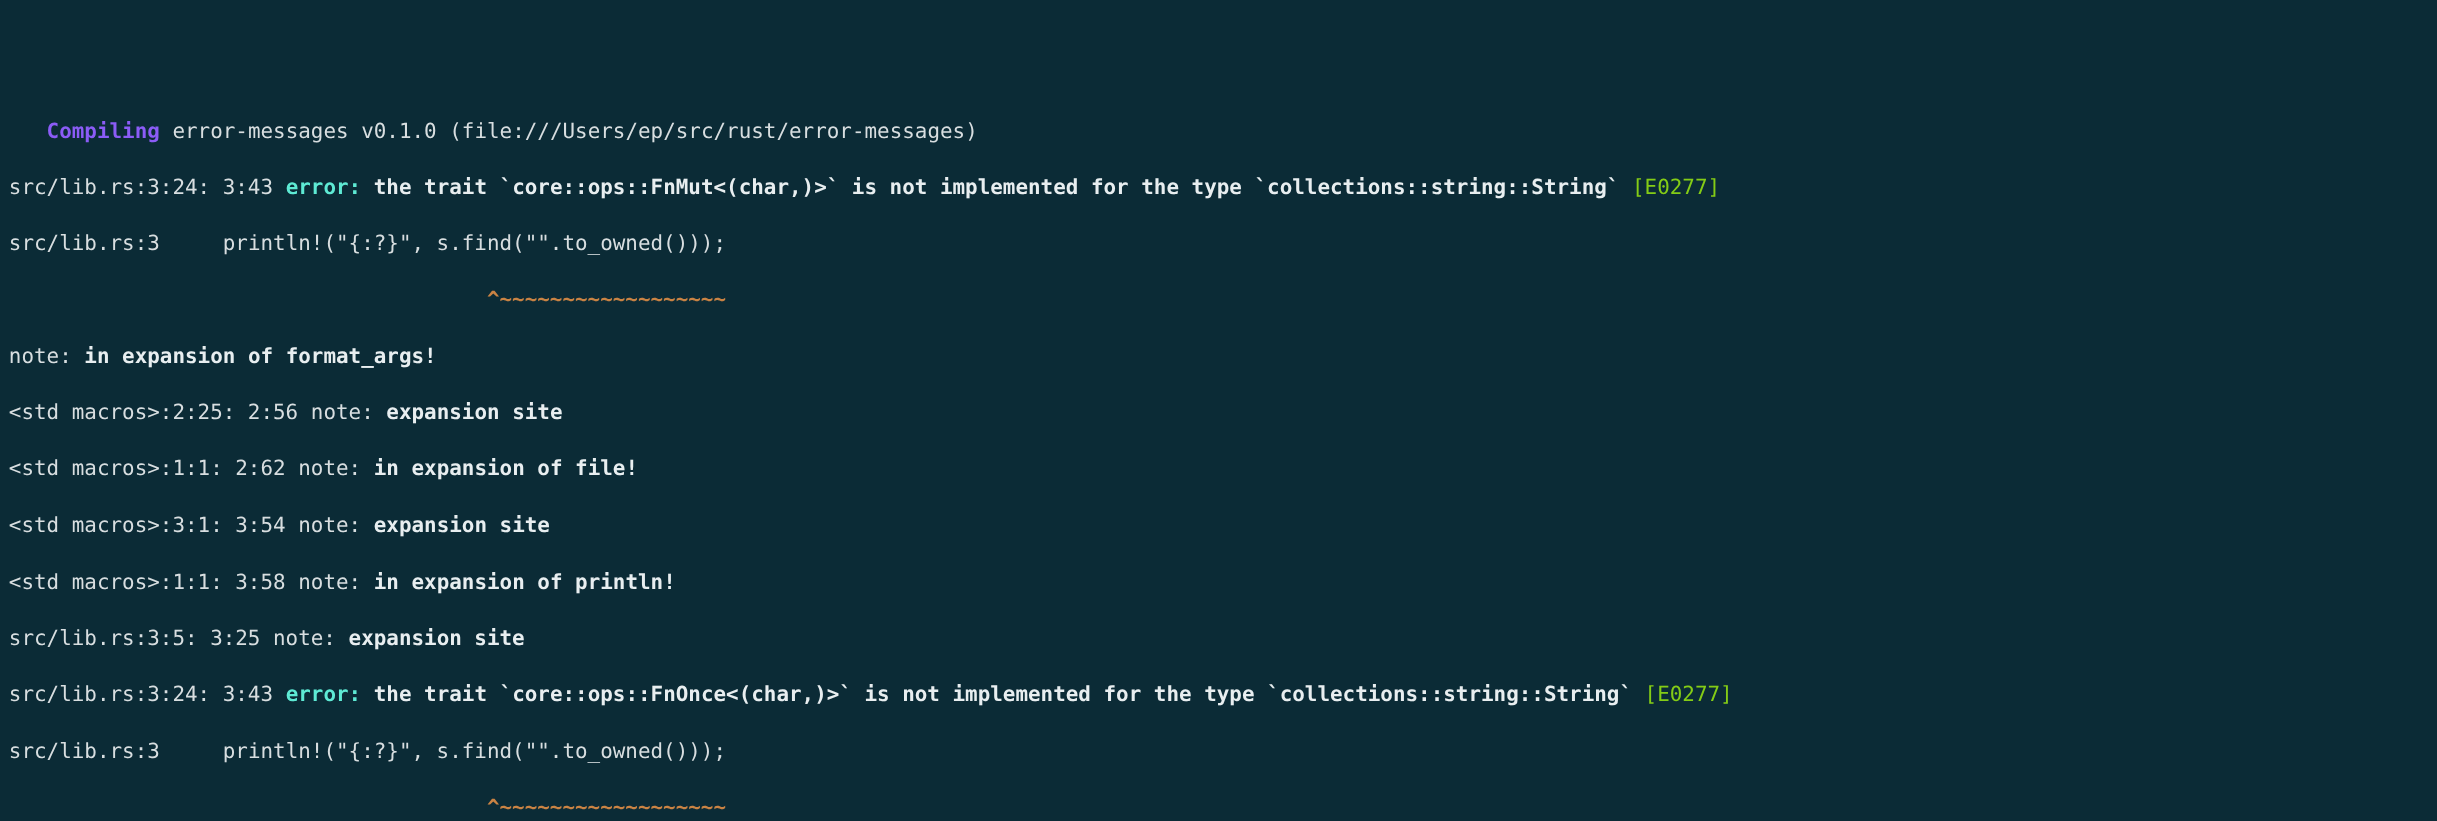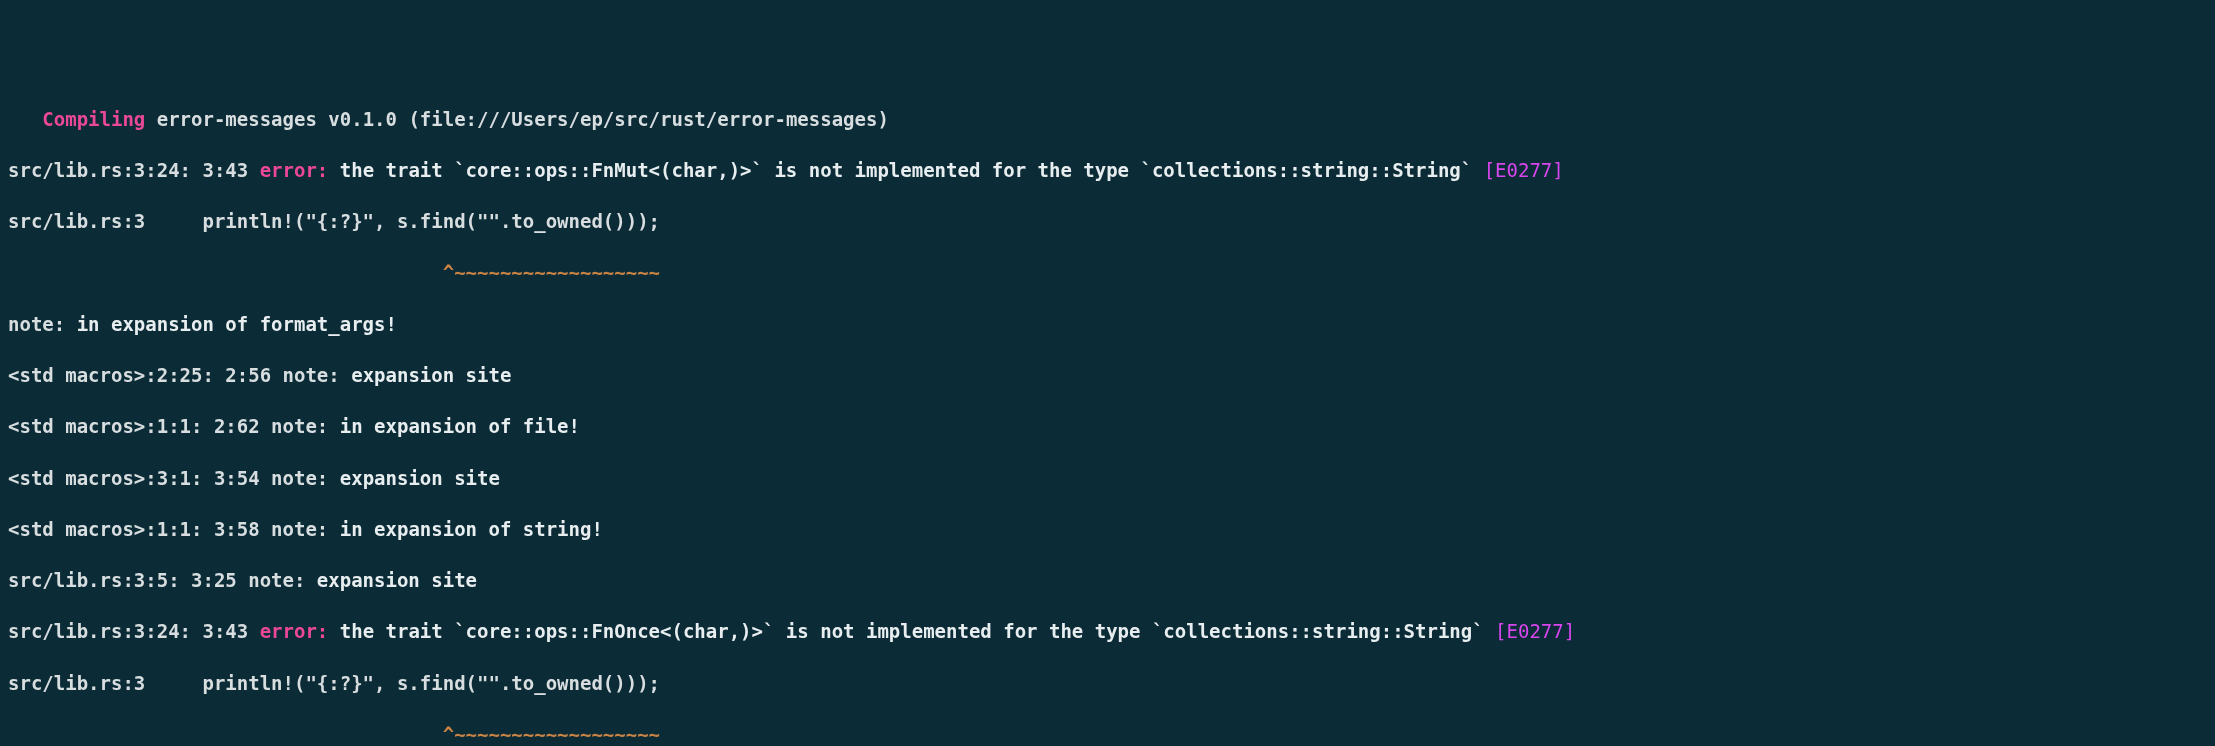--- a/index.html
+++ b/index.html
@@ -7,42 +7,42 @@
       background: #0b2b36;
       font-family: 'Menlo', 'Monaco', 'Consolas', monospace;
       font-size: 19px;
       line-height: 1.35;
       color: #b8c4c8;
       padding: 4px 8px;
       white-space: pre;
       overflow-x: auto;
     }
     .dim { color: #5a6e74; }
-    .bold-dim { color: #ec4899; font-weight: bold; }
-    .white { color: #d8dee0; font-weight: bold; }
+    .bold-dim { color: #8b5cf6; font-weight: bold; }
+    .white { color: #d8dee0; }
     .bold-white { color: #e8eef0; font-weight: bold; margin-top: 40px; }
-    .error-bold { color: #ec4899; font-weight: bold; }
+    .error-bold { color: #5eead4; font-weight: bold; }
     .orange-bold { color: #c98344; font-weight: bold; }
-    .code-link { color: #d946ef; }
+    .code-link { color: #84cc16; }
     .line { display: block; }
   </style>
 </head>
 <body>
 
 
 
 <span class="line"><span class="dim">   </span><span class="bold-dim">Compiling</span><span class="white"> </span><span class="white">error-messages v0.1.0 (file:///Users/ep/src/rust/error-messages)</span></span>
 <span class="line"><span class="white">src/lib.rs:3:24: 3:43 </span><span class="error-bold">error: </span><span class="bold-white">the trait `core::ops::FnMut&lt;(char,)&gt;` is not implemented for the type `collections::string::String` </span><span class="code-link">[E0277]</span></span>
 <span class="line"><span class="white">src/lib.rs:3     </span><span class="white">println!("{:?}", s.find("".to_owned()));</span></span>
 <span class="line"><span>                                      </span><span class="orange-bold">^~~~~~~~~~~~~~~~~~~</span></span>
 <span class="line"><span class="white">note: </span><span class="bold-white">in expansion of format_args!</span></span>
 <span class="line"><span class="white">&lt;std macros&gt;:2:25: 2:56 </span><span class="white">note: </span><span class="bold-white">expansion site</span></span>
 <span class="line"><span class="white">&lt;std macros&gt;:1:1: 2:62 </span><span class="white">note: </span><span class="bold-white">in expansion of file!</span></span>
 <span class="line"><span class="white">&lt;std macros&gt;:3:1: 3:54 </span><span class="white">note: </span><span class="bold-white">expansion site</span></span>
-<span class="line"><span class="white">&lt;std macros&gt;:1:1: 3:58 </span><span class="white">note: </span><span class="bold-white">in expansion of string!</span></span>
+<span class="line"><span class="white">&lt;std macros&gt;:1:1: 3:58 </span><span class="white">note: </span><span class="bold-white">in expansion of println!</span></span>
 <span class="line"><span class="white">src/lib.rs:3:5: 3:25 </span><span class="white">note: </span><span class="bold-white">expansion site</span></span>
 <span class="line"><span class="white">src/lib.rs:3:24: 3:43 </span><span class="error-bold">error: </span><span class="bold-white">the trait `core::ops::FnOnce&lt;(char,)&gt;` is not implemented for the type `collections::string::String` </span><span class="code-link">[E0277]</span></span>
 <span class="line"><span class="white">src/lib.rs:3     </span><span class="white">println!("{:?}", s.find("".to_owned()));</span></span>
 <span class="line"><span>                                      </span><span class="orange-bold">^~~~~~~~~~~~~~~~~~~</span></span>
 
 
 
 
 
 

